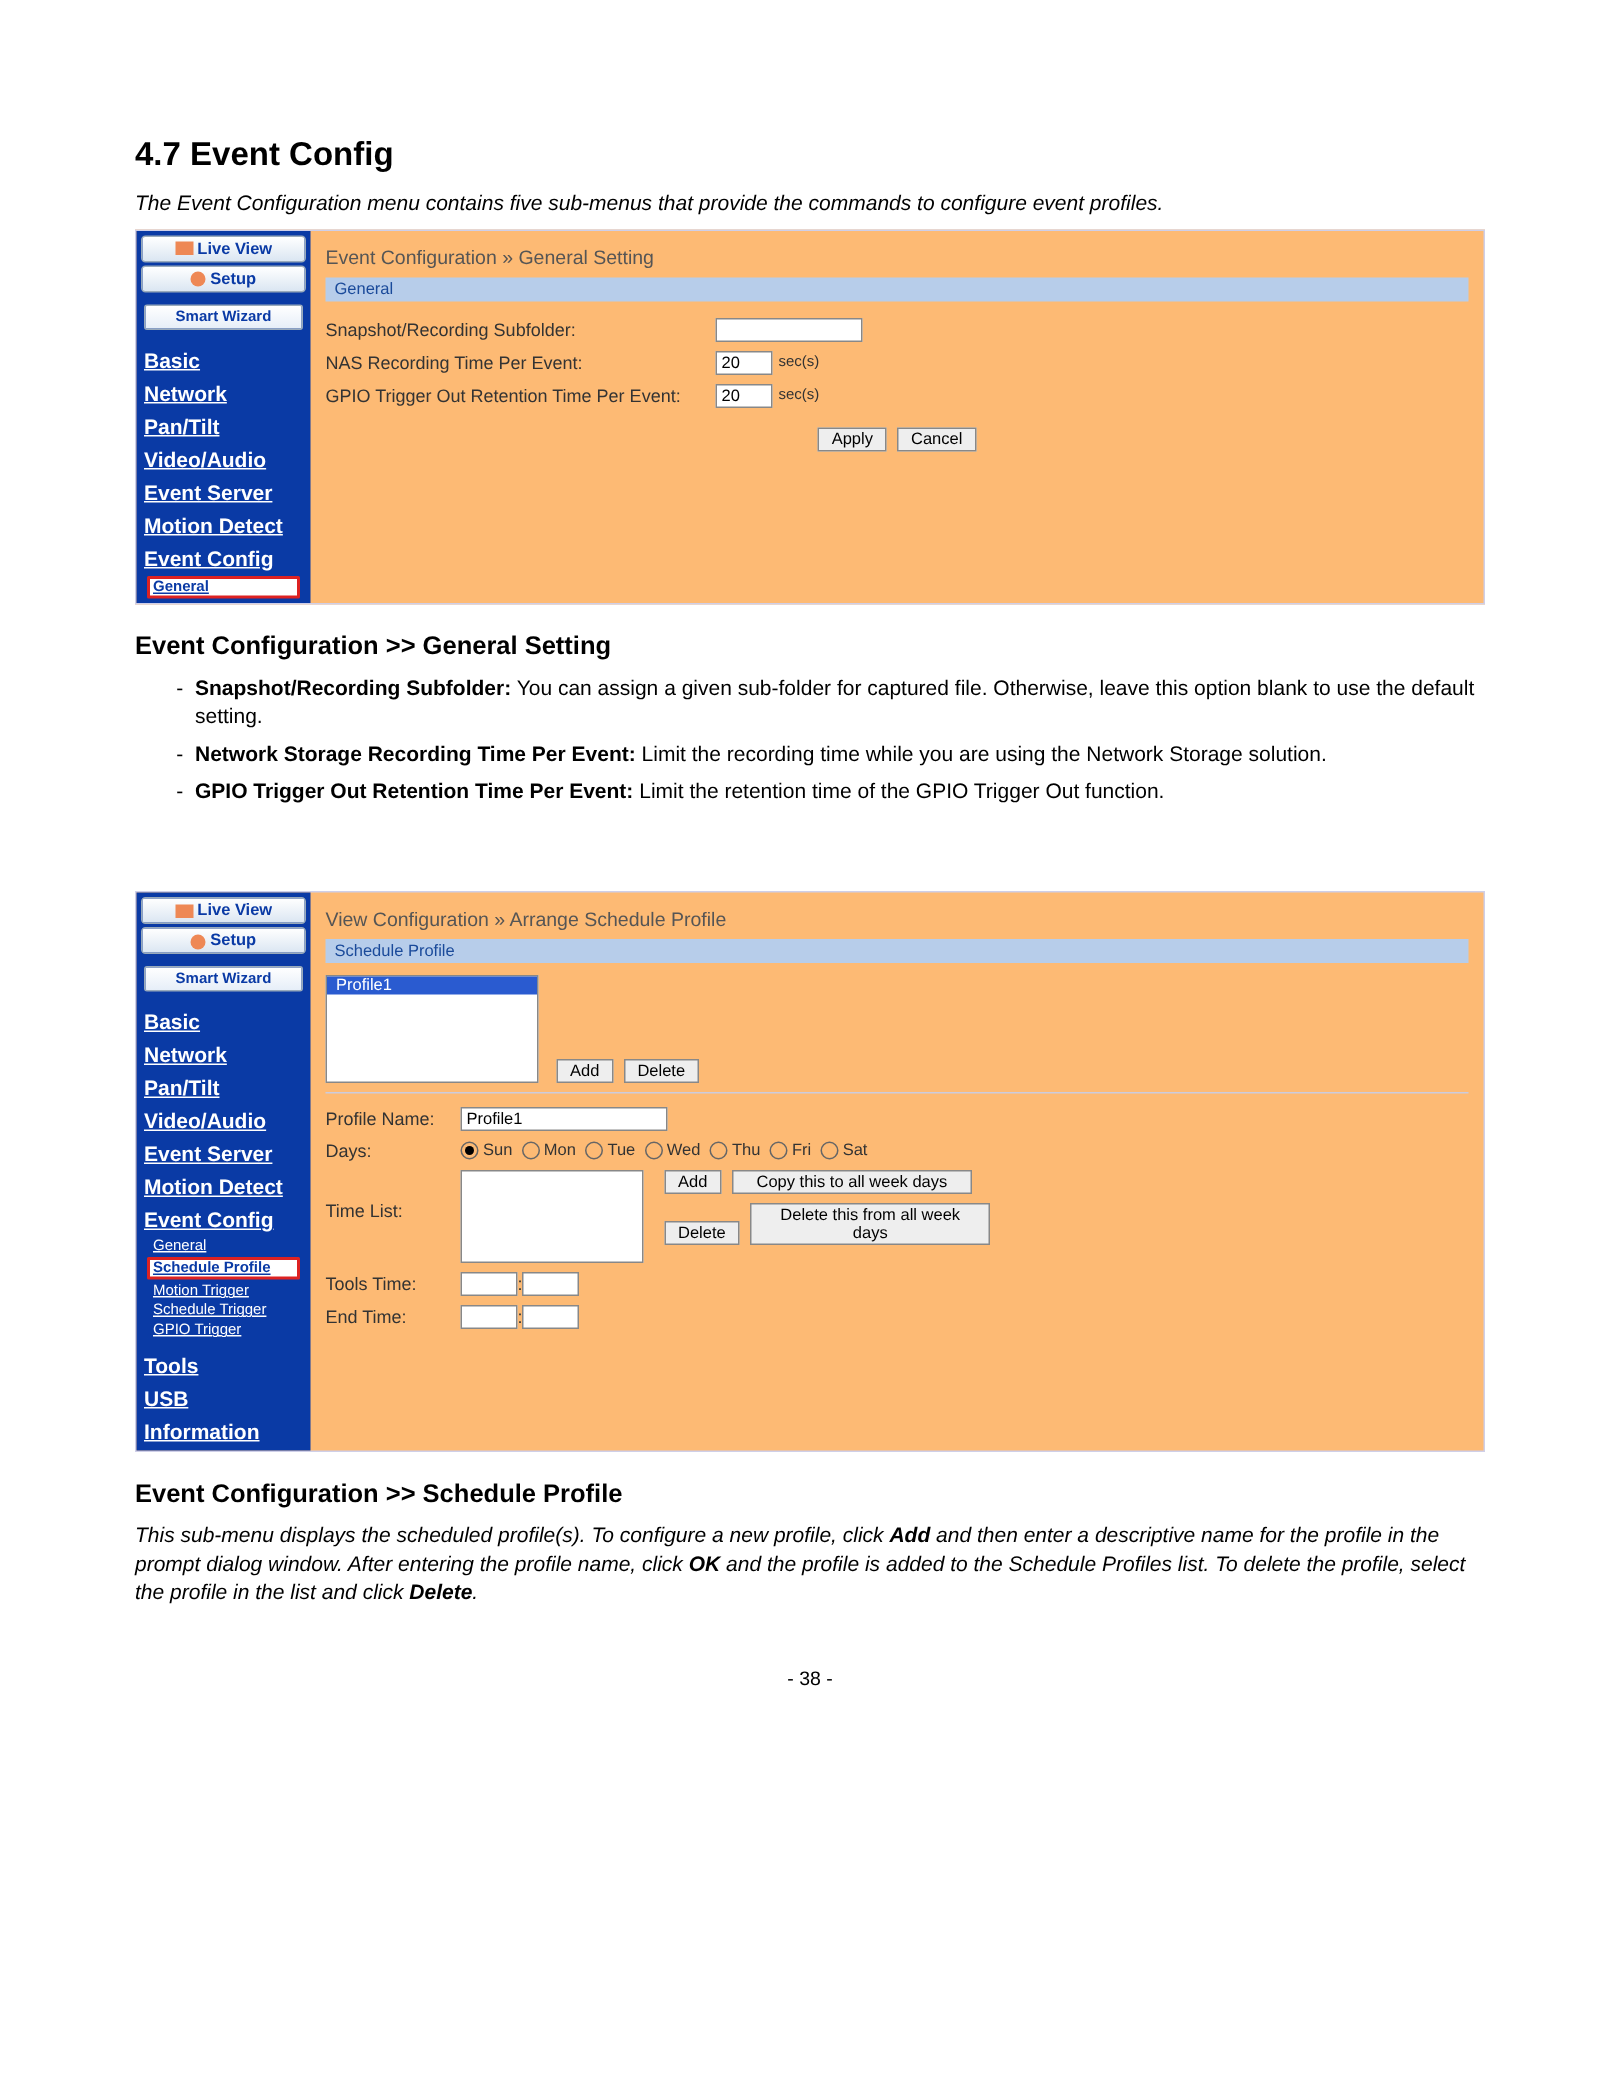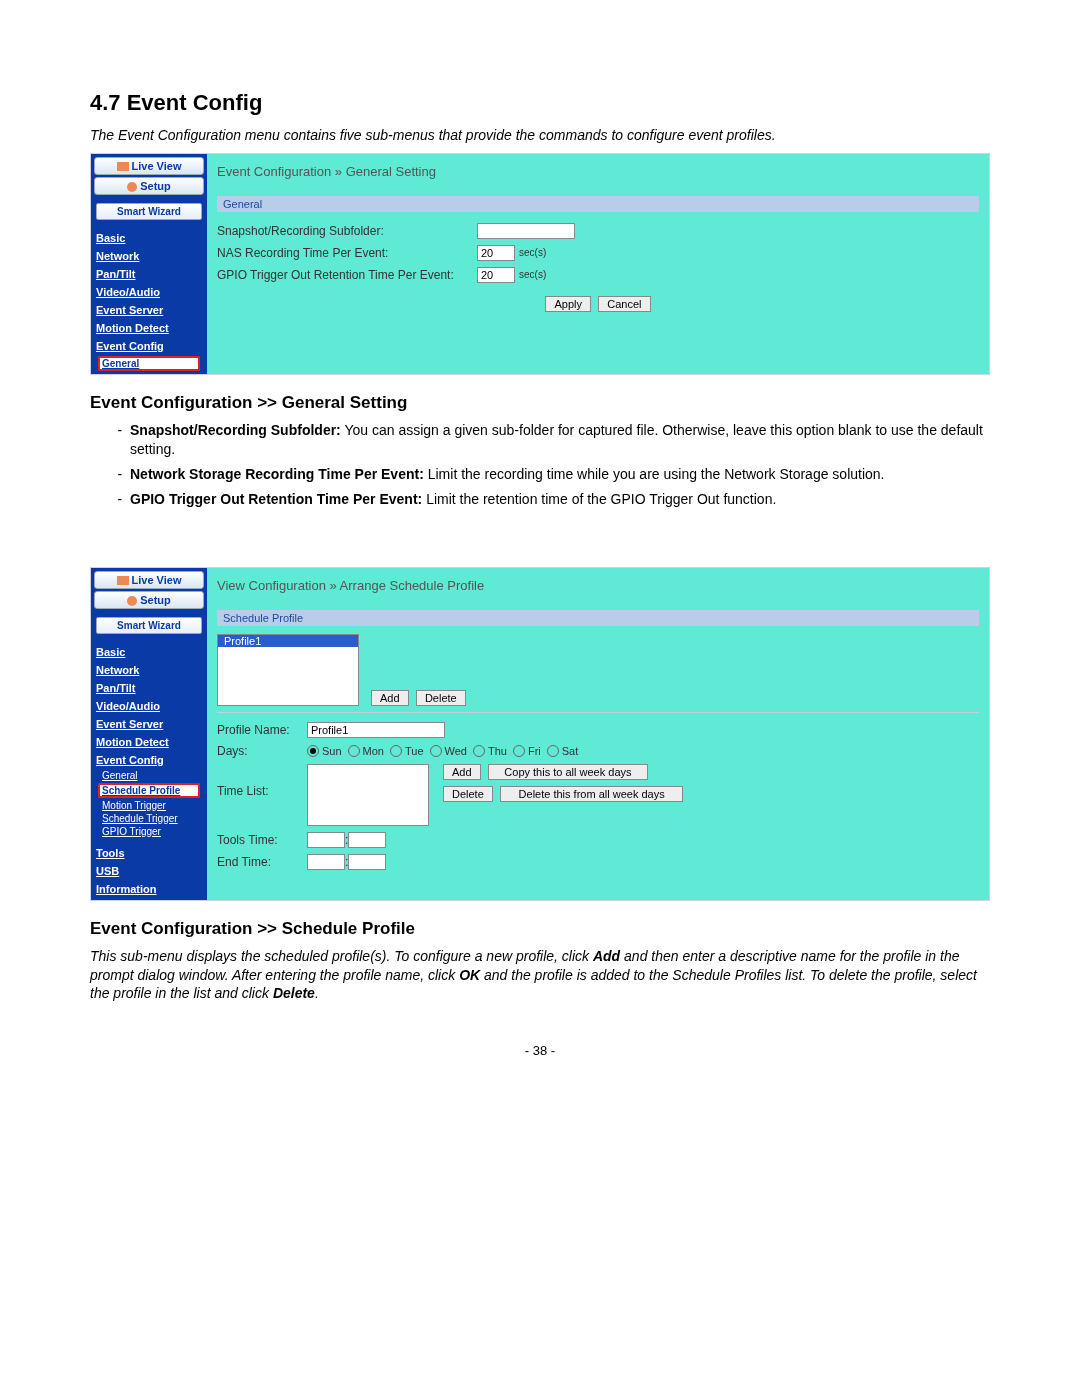--- a/index.html
+++ b/index.html
@@ -19,21 +19,21 @@
     font-size: 17px;
     font-weight: bold;
     margin: 18px 0 8px 0;
   }
   p { margin: 6px 0; line-height: 1.35; font-style: italic; }
   ul.desc { margin: 8px 0 20px 40px; padding: 0; }
   ul.desc li { margin: 6px 0; line-height: 1.35; list-style-type: "-  "; }
   .bold { font-weight: bold; }
   .screenshot {
     border: 1px solid #cfcfe8;
-    background: #5eead4;
+    background: #fdba74;
     display: flex;
     font-size: 12px;
     margin: 8px 0 12px 0;
   }
   .sidebar {
     background: #0a3aa5;
     color: #fff;
     width: 110px;
     flex: 0 0 110px;
     padding: 3px;
@@ -57,21 +57,21 @@
     border: 1px solid #9ab;
     border-radius: 2px;
     text-align: center;
     padding: 2px 0;
     font-weight: bold;
     font-size: 10px;
     margin: 6px 2px 8px 2px;
   }
   .sidebar a.navitem {
     color: #fff;
-    font-size: 11px;
+    font-size: 14px;
     padding: 2px 2px;
     text-decoration: none;
   }
   .sidebar a.navitem.bold { font-weight: bold; text-decoration: underline; }
   .sidebar .subitem {
     color: #fff;
     font-size: 10px;
     padding: 0 2px 0 8px;
     text-decoration: underline;
   }
@@ -85,21 +85,21 @@
     font-weight: bold;
     text-decoration: underline;
   }
   .content {
     flex: 1;
     padding: 6px 10px;
   }
   .breadcrumb {
     color: #555;
     font-size: 13px;
-    padding: 4px 0 17px 0;
+    padding: 4px 0 6px 0;
   }
   .groupbar {
     background: #b7cdea;
     color: #1a4a9a;
     font-size: 11px;
     padding: 2px 6px;
     margin-bottom: 8px;
   }
   .formrow { display: flex; align-items: center; padding: 3px 0; font-size: 12px; color: #333; }
   .formrow .lbl { width: 260px; }
@@ -251,21 +251,21 @@
     <div class="formrow" style="align-items:flex-start">
       <span class="lbl2" style="padding-top:20px">Time List:</span>
       <div class="listbox" style="width:120px;height:60px"></div>
       <div style="margin-left:12px;display:flex;flex-direction:column;gap:6px">
         <div>
           <button class="btn">Add</button>
           <button class="btn" style="width:160px">Copy this to all week days</button>
         </div>
         <div>
           <button class="btn">Delete</button>
-          <button class="btn" style="width:183px">Delete this from all week days</button>
+          <button class="btn" style="width:160px">Delete this from all week days</button>
         </div>
       </div>
     </div>
 
     <div class="formrow">
       <span class="lbl2">Tools Time:</span>
       <input type="text" style="width: 30px;"> :
       <input type="text" style="width: 30px;">
     </div>
     <div class="formrow">

